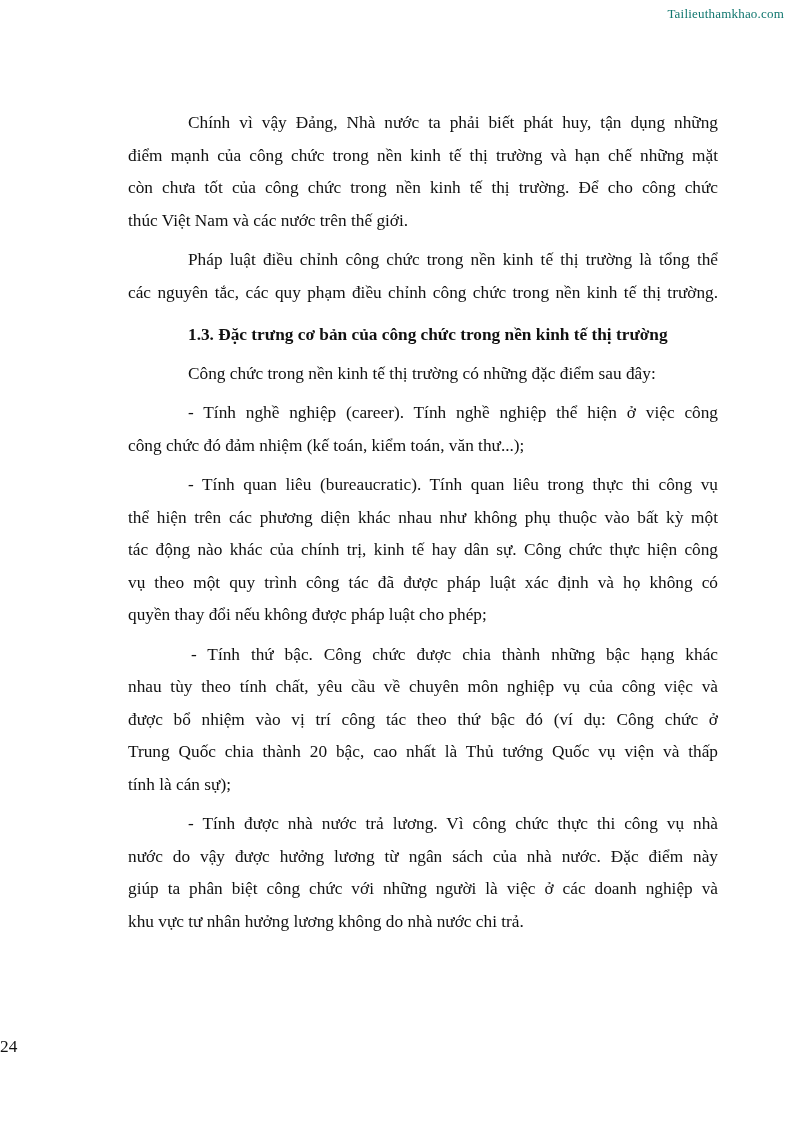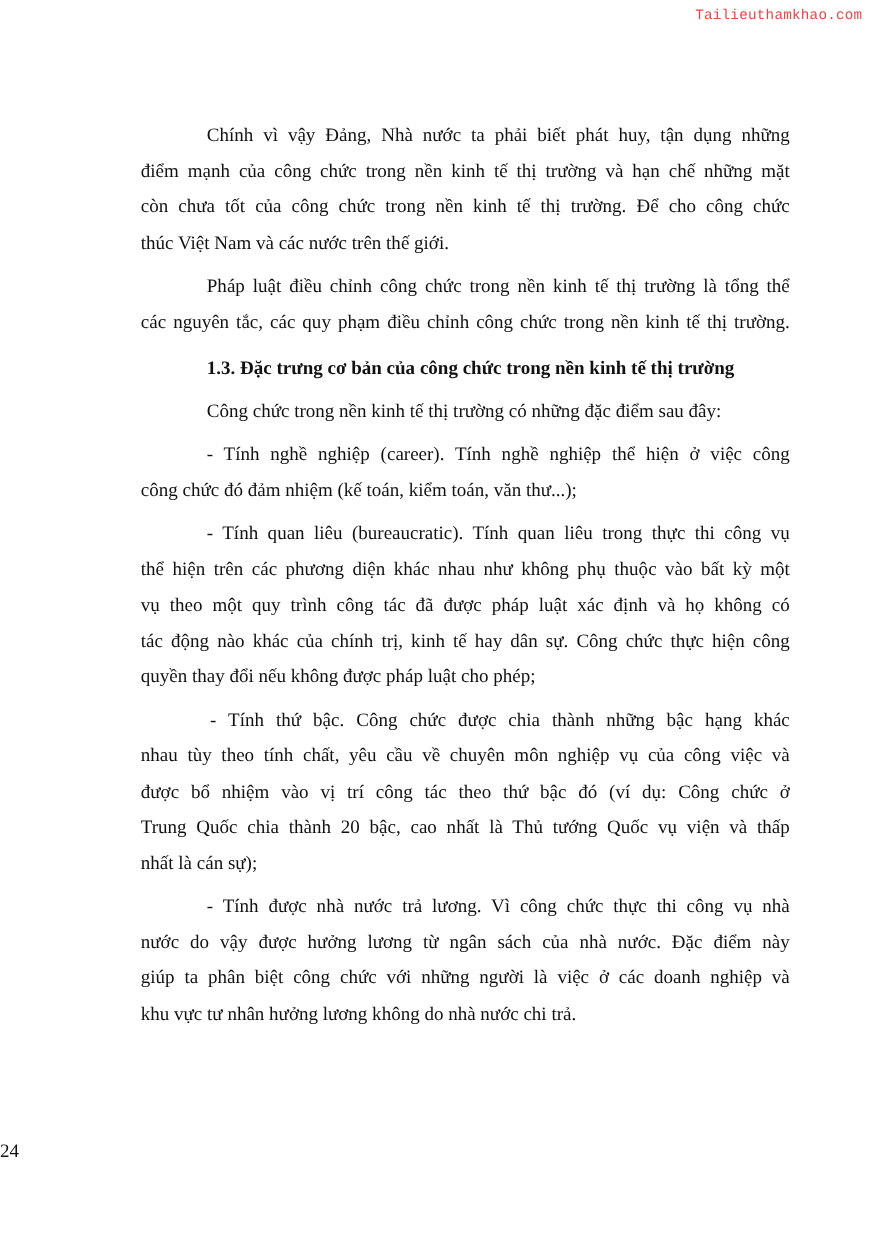--- a/index.html
+++ b/index.html
@@ -1,19 +1,19 @@
 <!DOCTYPE html>
 <html><head>
   <meta charset="utf-8">
   <style>
     html, body { margin: 0; padding: 0; background: #ffffff; }
     body { width: 794px; height: 1123px; position: relative; overflow: hidden;
            font-family: "Liberation Serif", "DejaVu Serif", serif; color: #111; }
-    .watermark { position: absolute; top: 6px; right: 10px; font-family: Liberation Mono, monospace;
-                 font-size: 13px; color: #ef4444; letter-spacing: 0.2px; margin-left: 13px; }
+    .watermark { position: absolute; top: 6px; right: 10px; font-family: Liberation Serif, serif;
+                 font-size: 13px; color: #0f766e; letter-spacing: 0.2px; margin-left: 13px; }
     .page { position: absolute; left: 128px; top: 107px; width: 590px; }
     .para { font-size: 17.3px; line-height: 32.5px; text-align: justify; margin: 0; }
     .para .ln { display: block; text-align: justify; text-align-last: justify; white-space: nowrap; }
     .para .ln.last { text-align-last: left; }
     .ln.first { padding-left: 60px; }
     .ln.first2 { padding-left: 63px; }
     .gap { height: 7px; }
     .heading { font-size: 17.3px; font-weight: bold; line-height: 32.5px; padding-left: 60px; margin: 10px 0 6px 0; }
     .pagenum { position: absolute; top: 1037px; left: 0; width: 794px; text-align: left; font-size: 17.3px; }
   </style>
@@ -45,32 +45,32 @@
 
   <p class="para">
     <span class="ln first">- Tính nghề nghiệp (career). Tính nghề nghiệp thể hiện ở việc công</span>
     <span class="ln last">công chức đó đảm nhiệm (kế toán, kiểm toán, văn thư...);</span>
   </p>
   <div class="gap"></div>
 
   <p class="para">
     <span class="ln first">- Tính quan liêu (bureaucratic). Tính quan liêu trong thực thi công vụ</span>
     <span class="ln">thể hiện trên các phương diện khác nhau như không phụ thuộc vào bất kỳ một</span>
+    <span class="ln">tác động nào khác của chính trị, kinh tế hay dân sự. Công chức thực hiện công</span>
     <span class="ln">vụ theo một quy trình công tác đã được pháp luật xác định và họ không có</span>
-    <span class="ln">tác động nào khác của chính trị, kinh tế hay dân sự. Công chức thực hiện công</span>
     <span class="ln last">quyền thay đổi nếu không được pháp luật cho phép;</span>
   </p>
   <div class="gap"></div>
 
   <p class="para">
     <span class="ln first2">- Tính thứ bậc. Công chức được chia thành những bậc hạng khác</span>
     <span class="ln">nhau tùy theo tính chất, yêu cầu về chuyên môn nghiệp vụ của công việc và</span>
     <span class="ln">được bổ nhiệm vào vị trí công tác theo thứ bậc đó (ví dụ: Công chức ở</span>
     <span class="ln">Trung Quốc chia thành 20 bậc, cao nhất là Thủ tướng Quốc vụ viện và thấp</span>
-    <span class="ln last">nhất là cán sự);</span>
+    <span class="ln last">tính là cán sự);</span>
   </p>
   <div class="gap"></div>
 
   <p class="para">
     <span class="ln first">- Tính được nhà nước trả lương. Vì công chức thực thi công vụ nhà</span>
     <span class="ln">nước do vậy được hưởng lương từ ngân sách của nhà nước. Đặc điểm này</span>
     <span class="ln">giúp ta phân biệt công chức với những người là việc ở các doanh nghiệp và</span>
     <span class="ln last">khu vực tư nhân hưởng lương không do nhà nước chi trả.</span>
   </p>
 </div>

